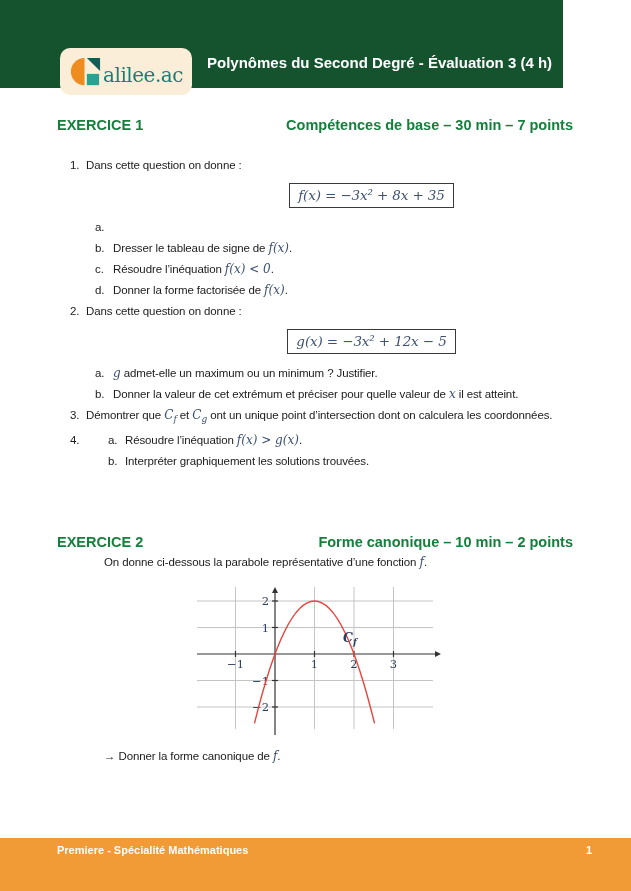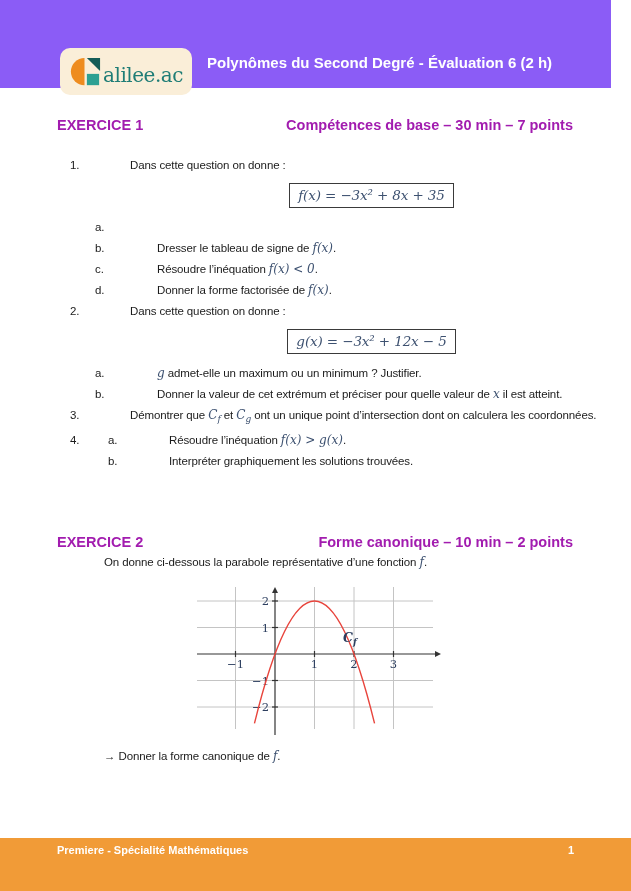--- a/index.html
+++ b/index.html
@@ -1,88 +1,88 @@
 <!DOCTYPE html>
 <html><head>
 <meta charset="utf-8">
 <style>
   html,body{margin:0;padding:0;background:#ffffff;}
   .page{
     position:relative;width:631px;height:891px;background:#ffffff;overflow:hidden;
     font-family:"Liberation Sans",sans-serif;color:#1b1b1b;
   }
   
-  .header{position:absolute;top:0;left:0;width:611px;height:88px;background:#8b5cf6;}
+  .header{position:absolute;top:0;left:0;width:563px;height:88px;background:#14532d;}
   .logo-badge{
     position:absolute;left:60px;top:48px;width:132px;height:47px;background:#faeed8;
     border-radius:10px;display:flex;align-items:center;justify-content:center;gap:2px;
   }
   .logo-text{
     font-family:"DejaVu Serif",serif;font-size:20px;color:#1f7d76;letter-spacing:-0.5px;
     position:relative;top:3px;
   }
   .header-title{
     position:absolute;left:207px;top:54px;color:#ffffff;font-weight:bold;font-size:15px;
   }
   
   .ex-head{
     position:absolute;left:57px;right:58px;display:flex;justify-content:space-between;
-    color:#a21caf;font-weight:bold;font-size:14.5px;
+    color:#15803d;font-weight:bold;font-size:14.5px;
   }
   #ex1-head{top:117px;}
   #ex2-head{top:534px;}
   
   .ex-body{position:absolute;left:0;right:0;top:154px;font-size:11.5px;letter-spacing:-0.12px;}
   .item{display:flex;line-height:20px;margin-top:1px;}
   .item .lbl{flex:0 0 16px;}
   .item.lvl1{padding-left:70px;}
   .item.lvl2{padding-left:95px;}
   .item.lvl2 .lbl{flex:0 0 18px;}
   .item.lvl3{padding-left:108px;}
   .item.lvl3 .lbl{flex:0 0 17px;}
   .item .lbl2{flex:0 0 17px;margin-left:22px;}
-  .item .txt{flex:1 1 auto;margin-left:44px;}
+  .item .txt{flex:1 1 auto;}
   .math{
     font-family:"DejaVu Serif",serif;font-style:italic;color:#3d5170;font-size:12px;
     letter-spacing:0;
   }
   .math sub{font-size:9px;font-style:italic;}
   .formula-row{text-align:center;padding-left:96px;margin:8px 0 9px 16px;}
   .formula-box{
     display:inline-block;border:1px solid #3a3a3a;padding:3px 8px 4px 8px;background:#fff;
     font-family:"DejaVu Serif",serif;font-style:italic;color:#3d5170;font-size:13.5px;
   }
   .text-line{position:absolute;left:57px;font-size:11.5px;letter-spacing:-0.12px;line-height:20px;margin-left:47px;}
   #intro-line{top:552px;}
   #conclusion-line{top:746px;}
   
   .graph{position:absolute;left:193px;top:585px;}
   
   .footer{
     position:absolute;left:0;bottom:0;width:631px;height:53px;background:#f19b37;
     color:#ffffff;font-weight:bold;font-size:11px;
     display:flex;justify-content:space-between;align-items:flex-start;
-    padding:6px 57px 0 57px;box-sizing:border-box;gap:14px;
+    padding:6px 39px 0 57px;box-sizing:border-box;gap:14px;
   }
 </style>
 </head>
 <body>
 
 <div class="page">
 
   <div class="header">
     <div class="logo-badge">
       <svg width="32" height="36" viewBox="0 0 34 36">
         <path d="M16.5 3 A14.5 14.5 0 0 0 16.5 32 Z" fill="#ee8c1f"></path>
         <path d="M19 3 L33 3 L33 17 Z" fill="#145c57"></path>
         <rect x="19" y="20" width="13" height="12" fill="#2da092"></rect>
       </svg>
       <span class="logo-text">alilee.ac</span>
     </div>
-    <div class="header-title">Polynômes du Second Degré - Évaluation 6 (2 h)</div>
+    <div class="header-title">Polynômes du Second Degré - Évaluation 3 (4 h)</div>
   </div>
 
   <div class="ex-head" id="ex1-head">
     <span>EXERCICE 1</span>
     <span>Compétences de base – 30 min – 7 points</span>
   </div>
   <div class="ex-body" id="ex1-items">
       <div class="item lvl1">
         <span class="lbl">1.</span>
         <span class="txt">Dans cette question on donne :</span>

